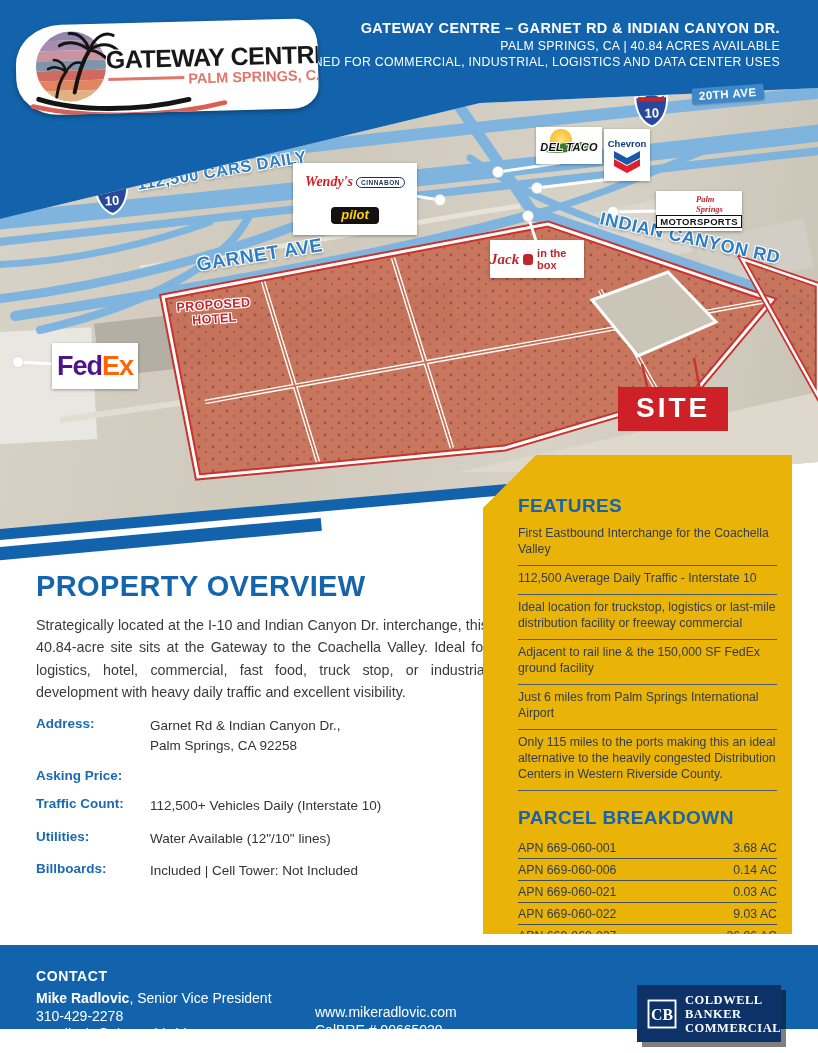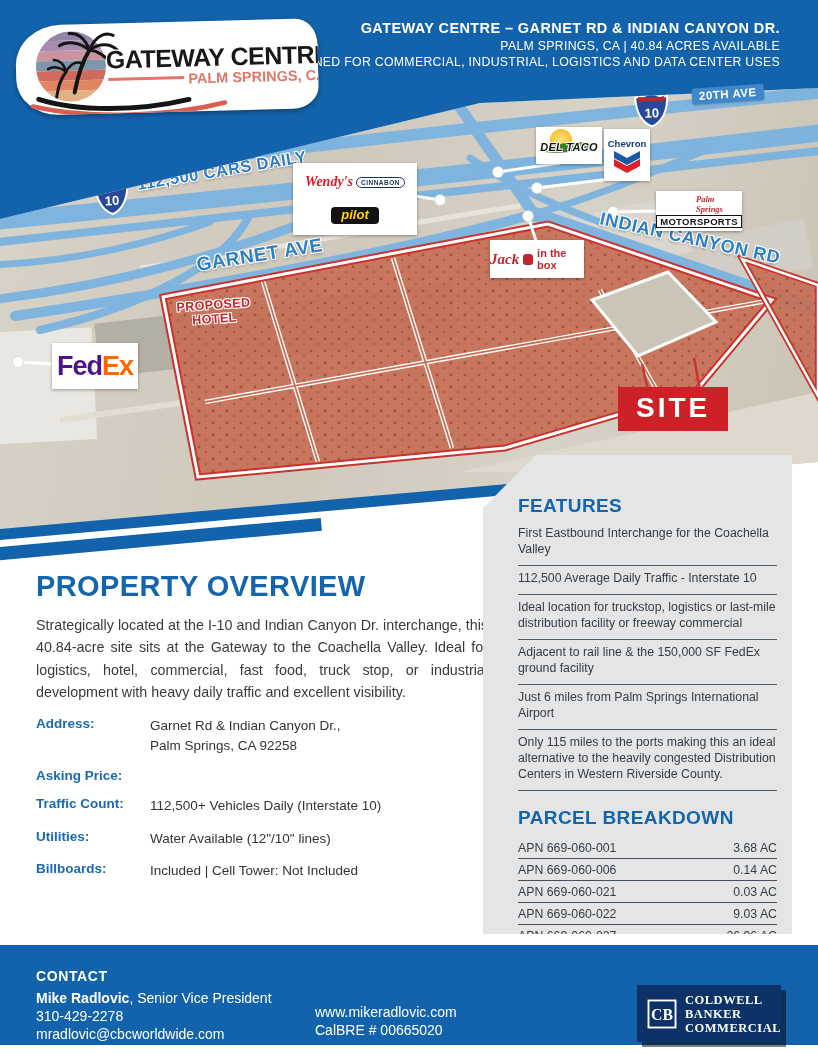--- a/index.html
+++ b/index.html
@@ -62,21 +62,21 @@
   .header-title{position:absolute;right:38px;top:19px;text-align:right;color:#fff;line-height:1.32;}
   .ht1{font-size:14.5px;font-weight:bold;letter-spacing:.4px;}
   .ht2,.ht3{font-size:12.3px;letter-spacing:.3px;}
   .badge{position:absolute;left:16px;top:22px;width:302px;height:90px;background:#fff;
       border-radius:46px 22px 26px 42px/40px 26px 22px 36px;transform:rotate(-1.5deg);
       box-shadow:0 2px 5px rgba(0,0,0,.35);}
 
   
   .stripeA{position:absolute;left:-22px;top:507px;width:540px;height:11px;background:#1263ac;transform:rotate(-5.06deg);}
   .stripeB{position:absolute;left:-12px;top:533px;width:334px;height:13px;background:#1263ac;transform:rotate(-5.2deg);}
-  .panel{position:absolute;left:483px;top:455px;width:309px;height:479px;background:#e5e5e5;
+  .panel{position:absolute;left:483px;top:455px;width:309px;height:479px;background:#eab308;
       clip-path:polygon(0 53px,53px 0,309px 0,309px 479px,0 479px);}
   .panel-inner{position:absolute;left:35px;top:40px;width:259px;}
   .sec-head{color:#1465ad;font-weight:bold;font-size:19px;letter-spacing:.4px;}
   .feat{font-size:12.3px;color:#323d48;line-height:1.3;padding:5px 0 7px;border-bottom:1.2px solid #4c5b69;}
   .feat-list{margin-top:4px;}
   .parcel-head{margin-top:16px;}
   .ptable{margin-top:8px;}
   .prow{display:flex;justify-content:space-between;align-items:flex-end;font-size:12.3px;color:#323d48;
       padding:4px 0 3px;border-bottom:1.4px solid #42505d;gap:14px;}
   .prow.total{font-weight:bold;color:#0d1218;border-bottom:2.5px solid #0d1218;}
@@ -84,21 +84,21 @@
   
   .h1{position:absolute;left:36px;top:570px;color:#1565ae;font-weight:bold;font-size:29px;letter-spacing:.4px;}
   .desc{position:absolute;left:36px;top:614px;width:452px;font-size:14.3px;color:#3a3a3a;line-height:1.56;
       text-align:justify;}
   .fields{position:absolute;left:36px;top:716px;width:452px;}
   .field{display:flex;margin-bottom:13px;}
   .field-label{width:114px;flex:none;color:#1a6ab3;font-weight:bold;font-size:13.5px;}
   .field-value{font-size:13.5px;color:#333;white-space:pre-line;line-height:1.45;}
 
   
-  .footer{position:absolute;left:0;top:945px;width:818px;height:100px;background:#1263ac;color:#fff;}
+  .footer{position:absolute;left:0;top:945px;width:818px;height:84px;background:#1263ac;color:#fff;}
   .f-contact{position:absolute;left:36px;top:23px;font-weight:bold;font-size:14px;letter-spacing:.6px;}
   .f-line{position:absolute;left:36px;font-size:14px;}
   .f-name{font-weight:bold;}
   .f-mid{position:absolute;left:315px;font-size:14px;}
   .cbc{position:absolute;left:637px;top:40px;width:144px;height:57px;background:#0d3268;
       box-shadow:5px 5px 0 rgba(0,0,0,.5);display:flex;align-items:center;padding-left:10px;box-sizing:border-box;}
   .cbc-text{margin-left:8px;font-family:"Liberation Serif",serif;font-weight:bold;color:#fff;
       font-size:12.5px;line-height:1.12;letter-spacing:.5px;}
 </style>
 </head>

